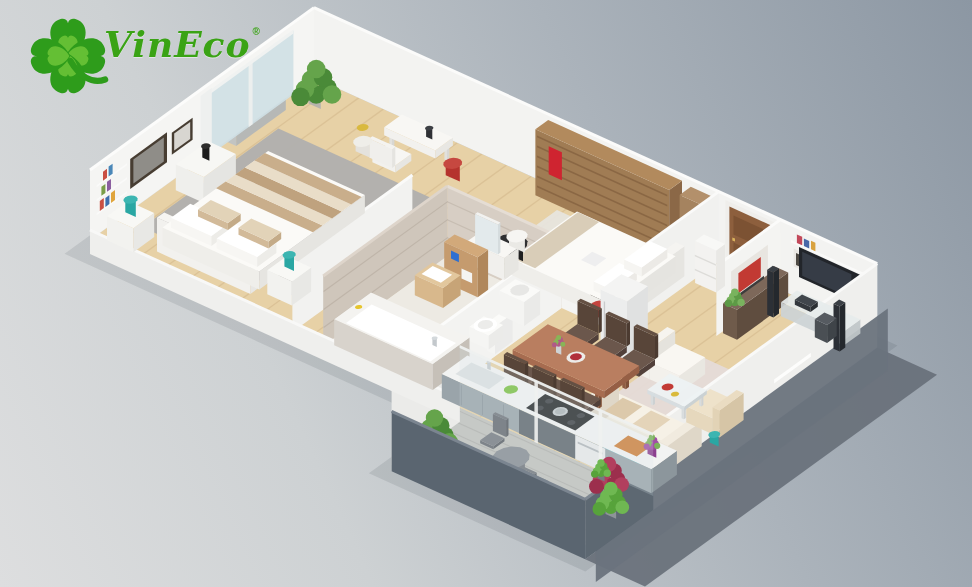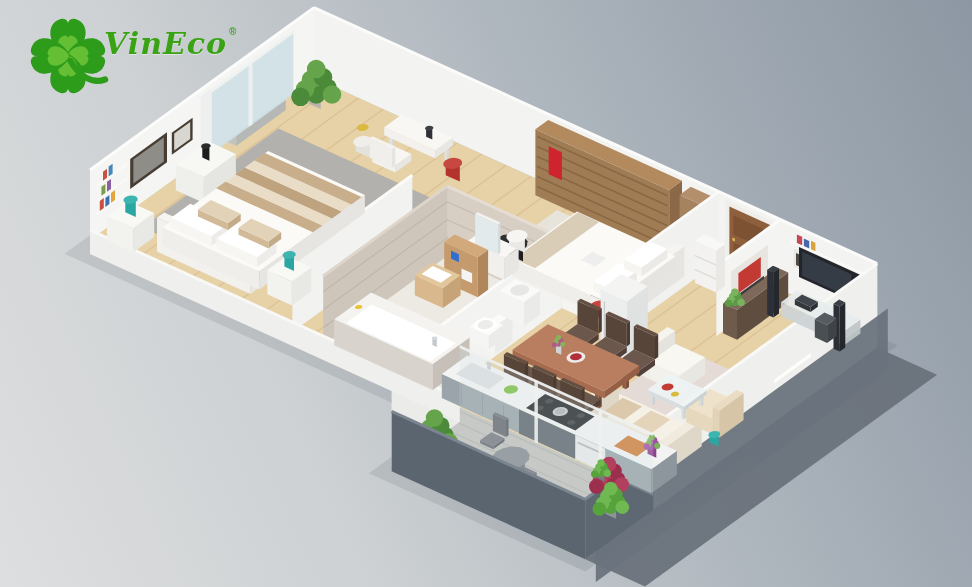--- a/index.html
+++ b/index.html
@@ -4,21 +4,21 @@
 <style>
   html,body{margin:0;padding:0;background:#cfd3d6;}
   .stage{position:relative;width:972px;height:587px;overflow:hidden;
          font-family:"Liberation Sans",sans-serif;}
   #scene{position:absolute;left:0;top:0;}
   .logo{position:absolute;left:16px;top:4px;display:flex;align-items:flex-start;z-index:5;}
   .clover{width:104px;height:104px;}
   .logo-text{display:flex;flex-direction:column;margin-left:-16px;margin-top:26px;}
   .brand-row{display:flex;align-items:flex-start;}
   .brand{font-family:"DejaVu Serif",serif;font-style:italic;font-weight:700;
-         font-size:30px;line-height:28px;color:#3aa315;letter-spacing:1px;
+         font-size:36px;line-height:28px;color:#3aa315;letter-spacing:1px;
          text-shadow:0 1px 0 rgba(255,255,255,.45);}
   .reg{font-size:10px;color:#3aa315;margin-left:2px;margin-top:-4px;font-weight:700;}
   .brand2{font-family:"DejaVu Sans",sans-serif;font-weight:800;font-size:34px;
           line-height:32px;color:#f18019;letter-spacing:3px;margin-top:0px;
           text-shadow:1px 1px 0 rgba(255,255,255,.55);}
 </style>
 </head>
 <body>
 
 <div class="stage" style="background: linear-gradient(245deg, rgb(140, 151, 163) 0%, rgb(171, 179, 187) 35%, rgb(205, 209, 211) 70%, rgb(221, 222, 223) 100%);">

